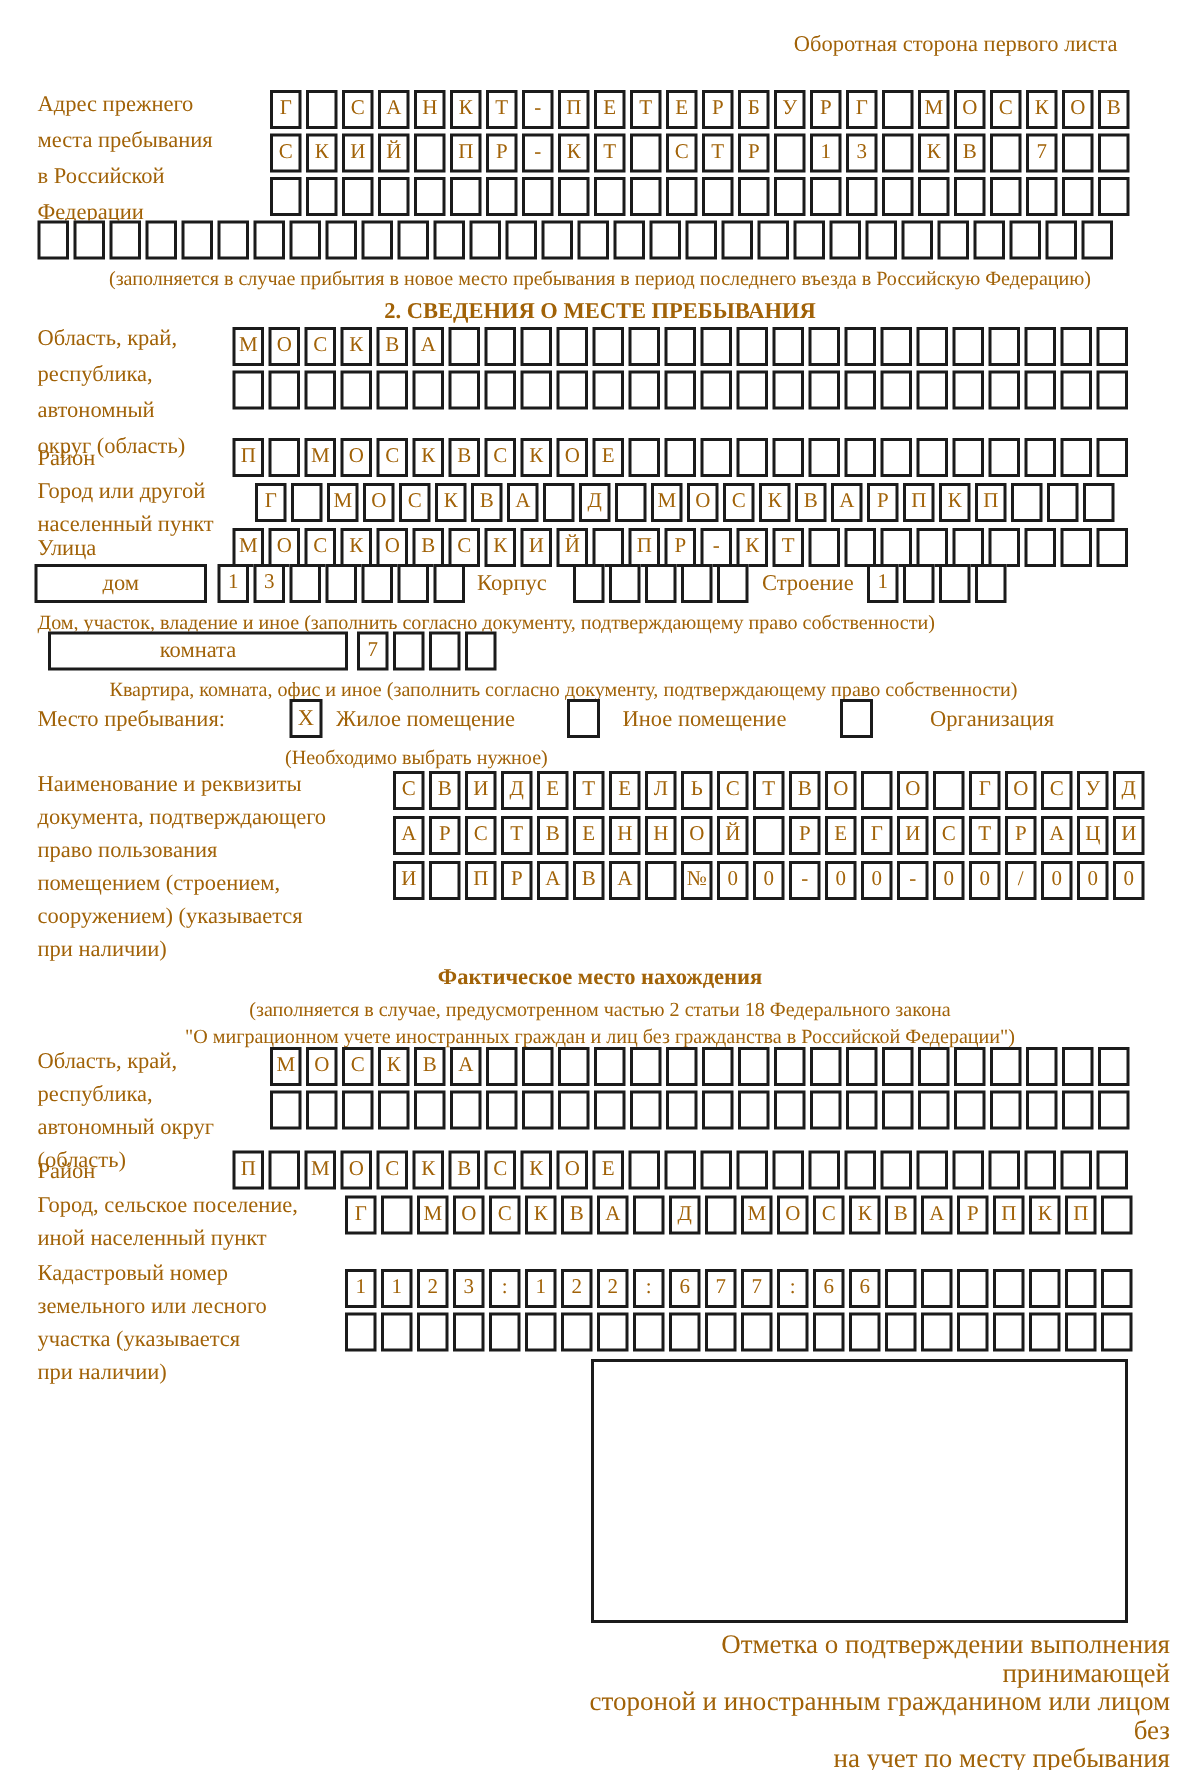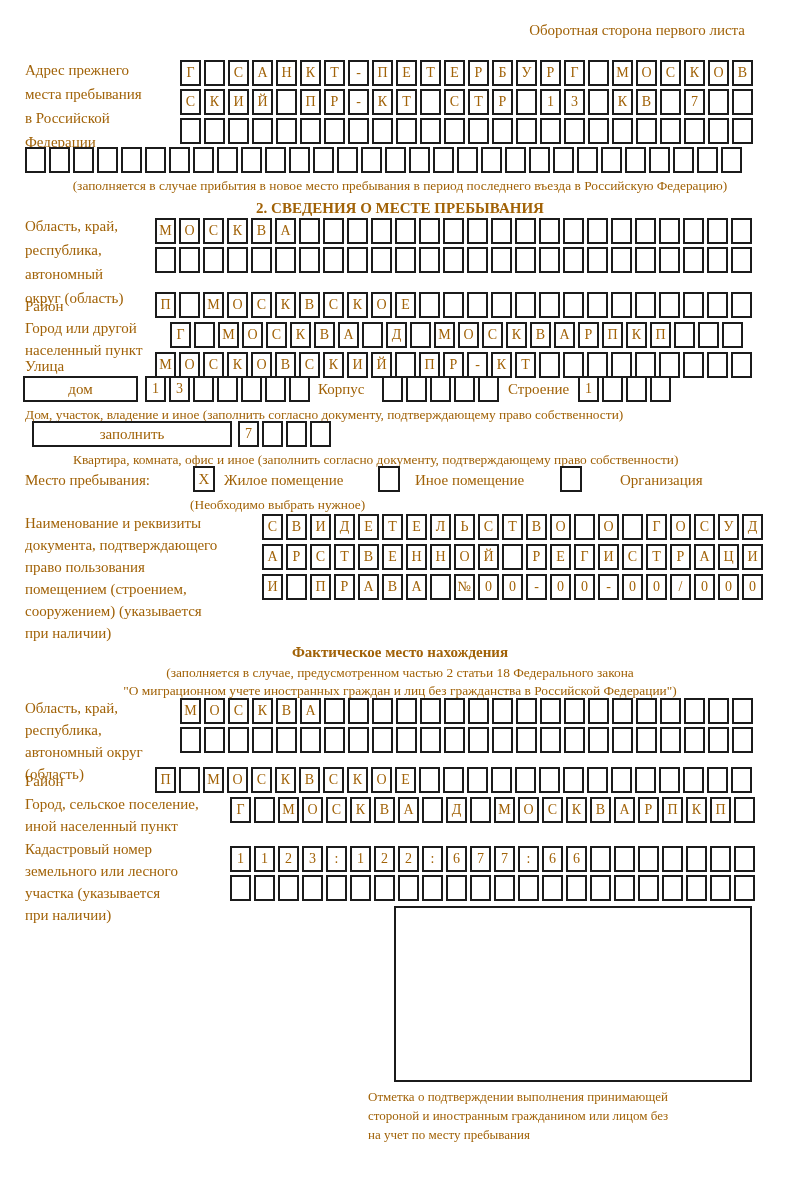--- a/index.html
+++ b/index.html
@@ -13,21 +13,21 @@
   .bold{font-weight:bold;}
   .cellrow{white-space:nowrap;}
   .cell{display:inline-block;box-sizing:content-box;width:17px;height:22px;border:2px solid #1b1b1b;
         margin-right:3px;text-align:center;font:14px/22px "Liberation Serif","DejaVu Serif",serif;
         background:#fff;vertical-align:top;}
   .chk{display:inline-block;box-sizing:content-box;width:18px;height:22px;border:2px solid #1b1b1b;
        text-align:center;font:15px/22px "Liberation Serif","DejaVu Serif",serif;background:#fff;}
   .widebox{box-sizing:content-box;border:2px solid #1b1b1b;height:22px;text-align:center;
            font:15px/22px "Liberation Serif","DejaVu Serif",serif;background:#fff;}
   .stampbox{box-sizing:content-box;border:2px solid #1b1b1b;background:#fff;}
-  .cap{font-size:13px;line-height:19px;text-align:left;}
+  .cap{font-size:18px;line-height:19px;text-align:right;}
 </style>
 </head>
 <body>
 
 <div id="page">
 
   <div class="abs lbl" style="left:400px;top:18px;width:345px;text-align:right;">Оборотная сторона первого листа</div>
 
   <div class="abs" style="left:25px;top:58px;">
     <div class="lbl">Адрес прежнего</div>
@@ -65,21 +65,21 @@
   <div class="abs cellrow" style="left:155px;top:352px;"><span class="cell">М</span><span class="cell">О</span><span class="cell">С</span><span class="cell">К</span><span class="cell">О</span><span class="cell">В</span><span class="cell">С</span><span class="cell">К</span><span class="cell">И</span><span class="cell">Й</span><span class="cell"></span><span class="cell">П</span><span class="cell">Р</span><span class="cell">-</span><span class="cell">К</span><span class="cell">Т</span><span class="cell"></span><span class="cell"></span><span class="cell"></span><span class="cell"></span><span class="cell"></span><span class="cell"></span><span class="cell"></span><span class="cell"></span><span class="cell"></span></div>
 
   <div class="abs widebox" style="left:23px;top:376px;width:111px;">дом</div>
   <div class="abs cellrow" style="left:145px;top:376px;"><span class="cell">1</span><span class="cell">3</span><span class="cell"></span><span class="cell"></span><span class="cell"></span><span class="cell"></span><span class="cell"></span></div>
   <div class="abs lbl2" style="left:318px;top:378px;">Корпус</div>
   <div class="abs cellrow" style="left:382px;top:376px;"><span class="cell"></span><span class="cell"></span><span class="cell"></span><span class="cell"></span><span class="cell"></span></div>
   <div class="abs lbl2" style="left:508px;top:378px;">Строение</div>
   <div class="abs cellrow" style="left:578px;top:376px;"><span class="cell">1</span><span class="cell"></span><span class="cell"></span><span class="cell"></span></div>
   <div class="abs note" style="left:25px;top:406px;">Дом, участок, владение и иное (заполнить согласно документу, подтверждающему право собственности)</div>
 
-  <div class="abs widebox" style="left:32px;top:421px;width:196px;">заполнить</div>
+  <div class="abs widebox" style="left:32px;top:421px;width:196px;">комната</div>
   <div class="abs cellrow" style="left:238px;top:421px;"><span class="cell">7</span><span class="cell"></span><span class="cell"></span><span class="cell"></span></div>
   <div class="abs note" style="left:25px;top:451px;margin-left:48px;">Квартира, комната, офис и иное (заполнить согласно документу, подтверждающему право собственности)</div>
 
   <div class="abs lbl" style="left:25px;top:468px;">Место пребывания:</div>
   <div class="abs chk" style="left:193px;top:466px;">X</div>
   <div class="abs lbl" style="left:224px;top:468px;">Жилое помещение</div>
   <div class="abs chk" style="left:378px;top:466px;"></div>
   <div class="abs lbl" style="left:415px;top:468px;">Иное помещение</div>
   <div class="abs chk" style="left:560px;top:466px;"></div>
   <div class="abs lbl" style="left:620px;top:468px;">Организация</div>

